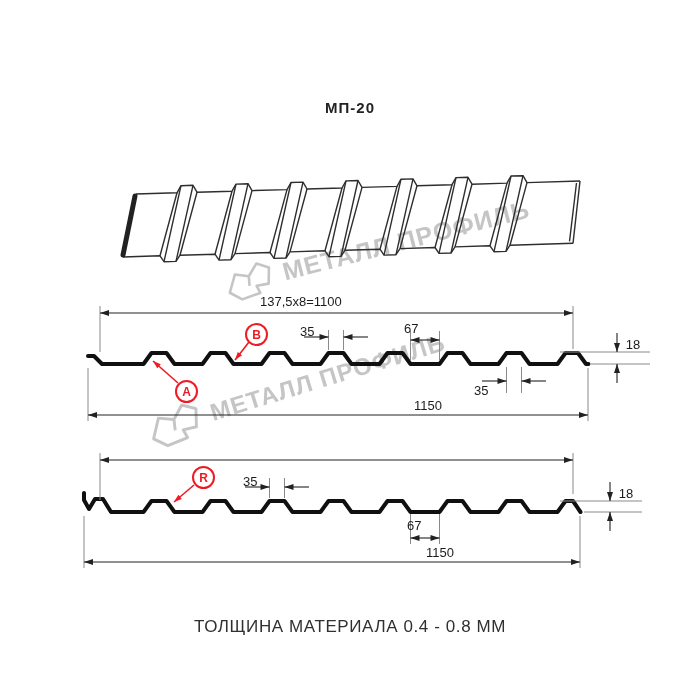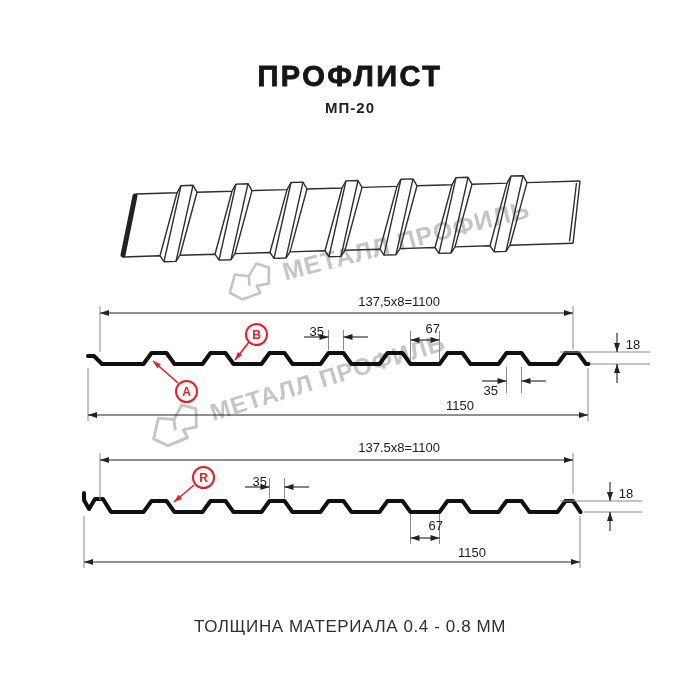--- a/index.html
+++ b/index.html
@@ -5,21 +5,21 @@
   html,body{margin:0;padding:0;background:#fff;}
   .stage{position:relative;width:700px;height:700px;background:#ffffff;overflow:hidden;
          font-family:"Liberation Sans", sans-serif;}
   .abs{position:absolute;}
   .title{top:60px;left:0;width:700px;text-align:center;font-size:29px;font-weight:700;
          letter-spacing:2.5px;color:#151515;-webkit-text-stroke:0.8px #151515;}
   .subtitle{top:99px;left:0;width:700px;text-align:center;font-size:15px;font-weight:700;
             letter-spacing:1px;color:#222;}
   .footer{top:617px;left:0;width:700px;text-align:center;font-size:17px;font-weight:400;
           letter-spacing:0.6px;color:#303030;}
-  .dim-text{position:absolute;font-size:13px;color:#1c1c1c;text-align:right;white-space:nowrap;}
+  .dim-text{position:absolute;font-size:13px;color:#1c1c1c;text-align:left;white-space:nowrap;}
   .left-align{text-align:center;}
   .lbl{position:absolute;width:19px;height:19px;border:2px solid #ed1c24;border-radius:50%;
        color:#ed1c24;font-size:12px;font-weight:700;display:flex;align-items:center;
        justify-content:center;background:transparent;}
   .wm{position:absolute;display:flex;align-items:center;gap:9px;color:#c5c5c5;
       white-space:nowrap;pointer-events:none;}
   .wm-text{font-weight:700;letter-spacing:1px;}
   .wm1{left:224px;top:260px;transform:rotate(-14.5deg);transform-origin:28px 24px;}
   .wm1 .wm-text{font-size:25px;}
   .wm2{left:146px;top:402px;transform:rotate(-17deg);transform-origin:30px 24px;}
@@ -106,31 +106,29 @@
       <line class="dim" x1="84" y1="562" x2="580" y2="562" marker-start="url(#arr)" marker-end="url(#arr)"></line>
     </g>
 
     <g>
       <line class="red" x1="178" y1="383" x2="153" y2="361" marker-end="url(#arrR)"></line>
       <line class="red" x1="249" y1="342" x2="235" y2="360" marker-end="url(#arrR)"></line>
       <line class="red" x1="194" y1="485" x2="174" y2="502" marker-end="url(#arrR)"></line>
     </g>
   </svg>
 
-  <div class="abs title">ПРОФЛИСТ</div>
   <div class="abs subtitle">МП-20</div>
 
   <div class="dim-text" style="left:260px;top:294px;width:180px;">137,5x8=1100</div>
   <div class="dim-text" style="left:300px;top:324px;width:24px;">35</div>
   <div class="dim-text" style="left:404px;top:321px;width:36px;">67</div>
   <div class="dim-text left-align" style="left:621px;top:337px;width:24px;">18</div>
   <div class="dim-text" style="left:474px;top:383px;width:24px;">35</div>
   <div class="dim-text" style="left:414px;top:398px;width:60px;">1150</div>
 
-  <div class="dim-text" style="left:260px;top:440px;width:180px;">137.5x8=1100</div>
   <div class="dim-text" style="left:243px;top:474px;width:24px;">35</div>
   <div class="dim-text" style="left:407px;top:518px;width:36px;">67</div>
   <div class="dim-text left-align" style="left:614px;top:486px;width:24px;">18</div>
   <div class="dim-text" style="left:426px;top:545px;width:60px;">1150</div>
 
   <div class="lbl" style="left:175px;top:380px;">A</div>
   <div class="lbl" style="left:245px;top:323px;">B</div>
   <div class="lbl" style="left:192px;top:466px;">R</div>
 
   <div class="abs footer">ТОЛЩИНА МАТЕРИАЛА 0.4 - 0.8 ММ</div>

